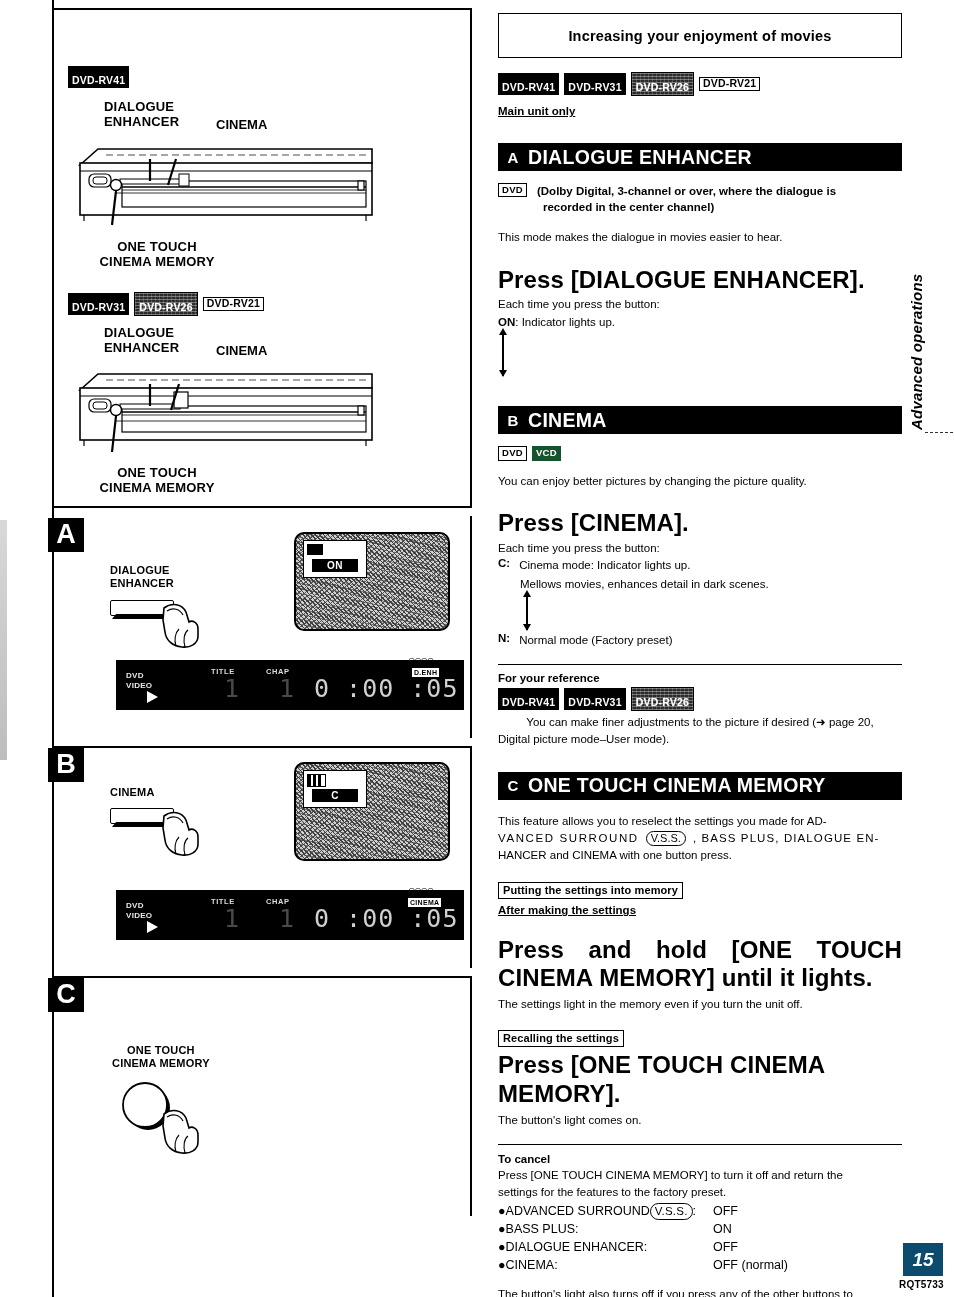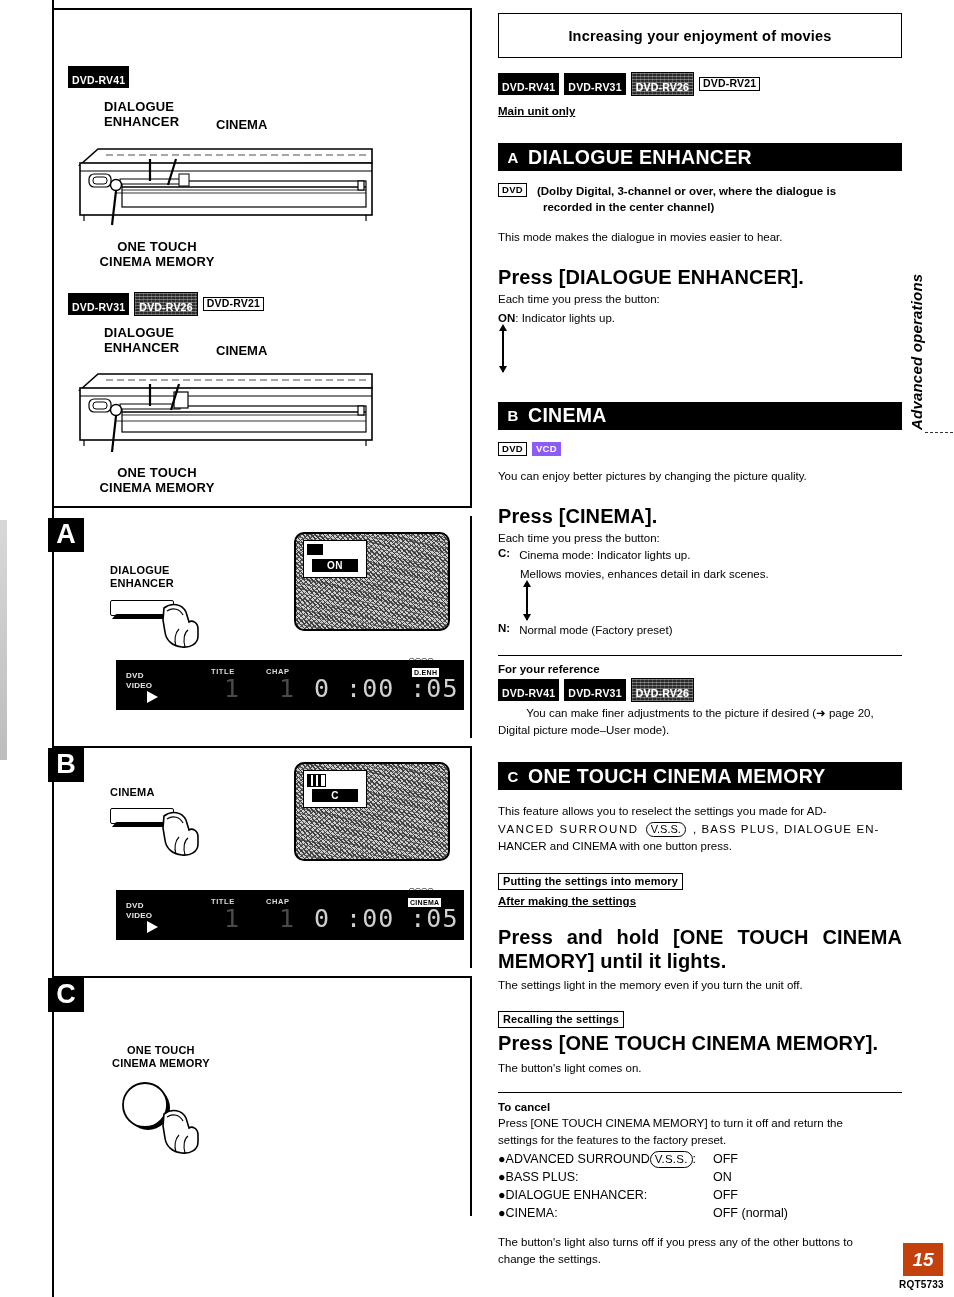--- a/index.html
+++ b/index.html
@@ -327,39 +327,39 @@
     margin-top: 12px;
   }
   .dbadge {
     font-size: 9.5px;
     font-weight: bold;
     letter-spacing: 0.3px;
     line-height: 1.1;
     padding: 1px 3px 1px 3px;
   }
   .dbadge.outline { border: 1px solid #000; background: #fff; color: #000; }
-  .dbadge.inv { background: #8b5cf6; color: #fff; padding: 2px 4px; }
+  .dbadge.inv { background: #14532d; color: #fff; padding: 2px 4px; }
 
   .para {
     font-size: 11.5px;
     line-height: 1.45;
     margin-top: 10px;
   }
   .para.tight { margin-top: 5px; }
   .hang {
     display: flex;
     gap: 9px;
     align-items: flex-start;
     margin-top: 10px;
   }
   .hang .bd { font-weight: bold; font-size: 11.5px; }
   .hang .tx { font-size: 11.5px; line-height: 1.45; }
 
   .press-head {
-    font-size: 20px;
+    font-size: 24px;
     font-weight: bold;
     letter-spacing: 0.1px;
     margin-top: 14px;
     line-height: 1.18;
   }
   .press-head.just {
     text-align: justify;
     text-align-last: left;
   }
   .small-line {
@@ -469,21 +469,21 @@
     border-top: 1.4px dashed #333;
   }
 
   
   .pagenum {
     position: absolute;
     left: 903px;
     top: 1243px;
     width: 40px;
     height: 33px;
-    background: #c2410c;
+    background: #0c4a6e;
     color: #fff;
     font-size: 19px;
     font-style: italic;
     font-weight: bold;
     text-align: center;
     line-height: 33px;
   }
   .rqt {
     position: absolute;
     left: 899px;

